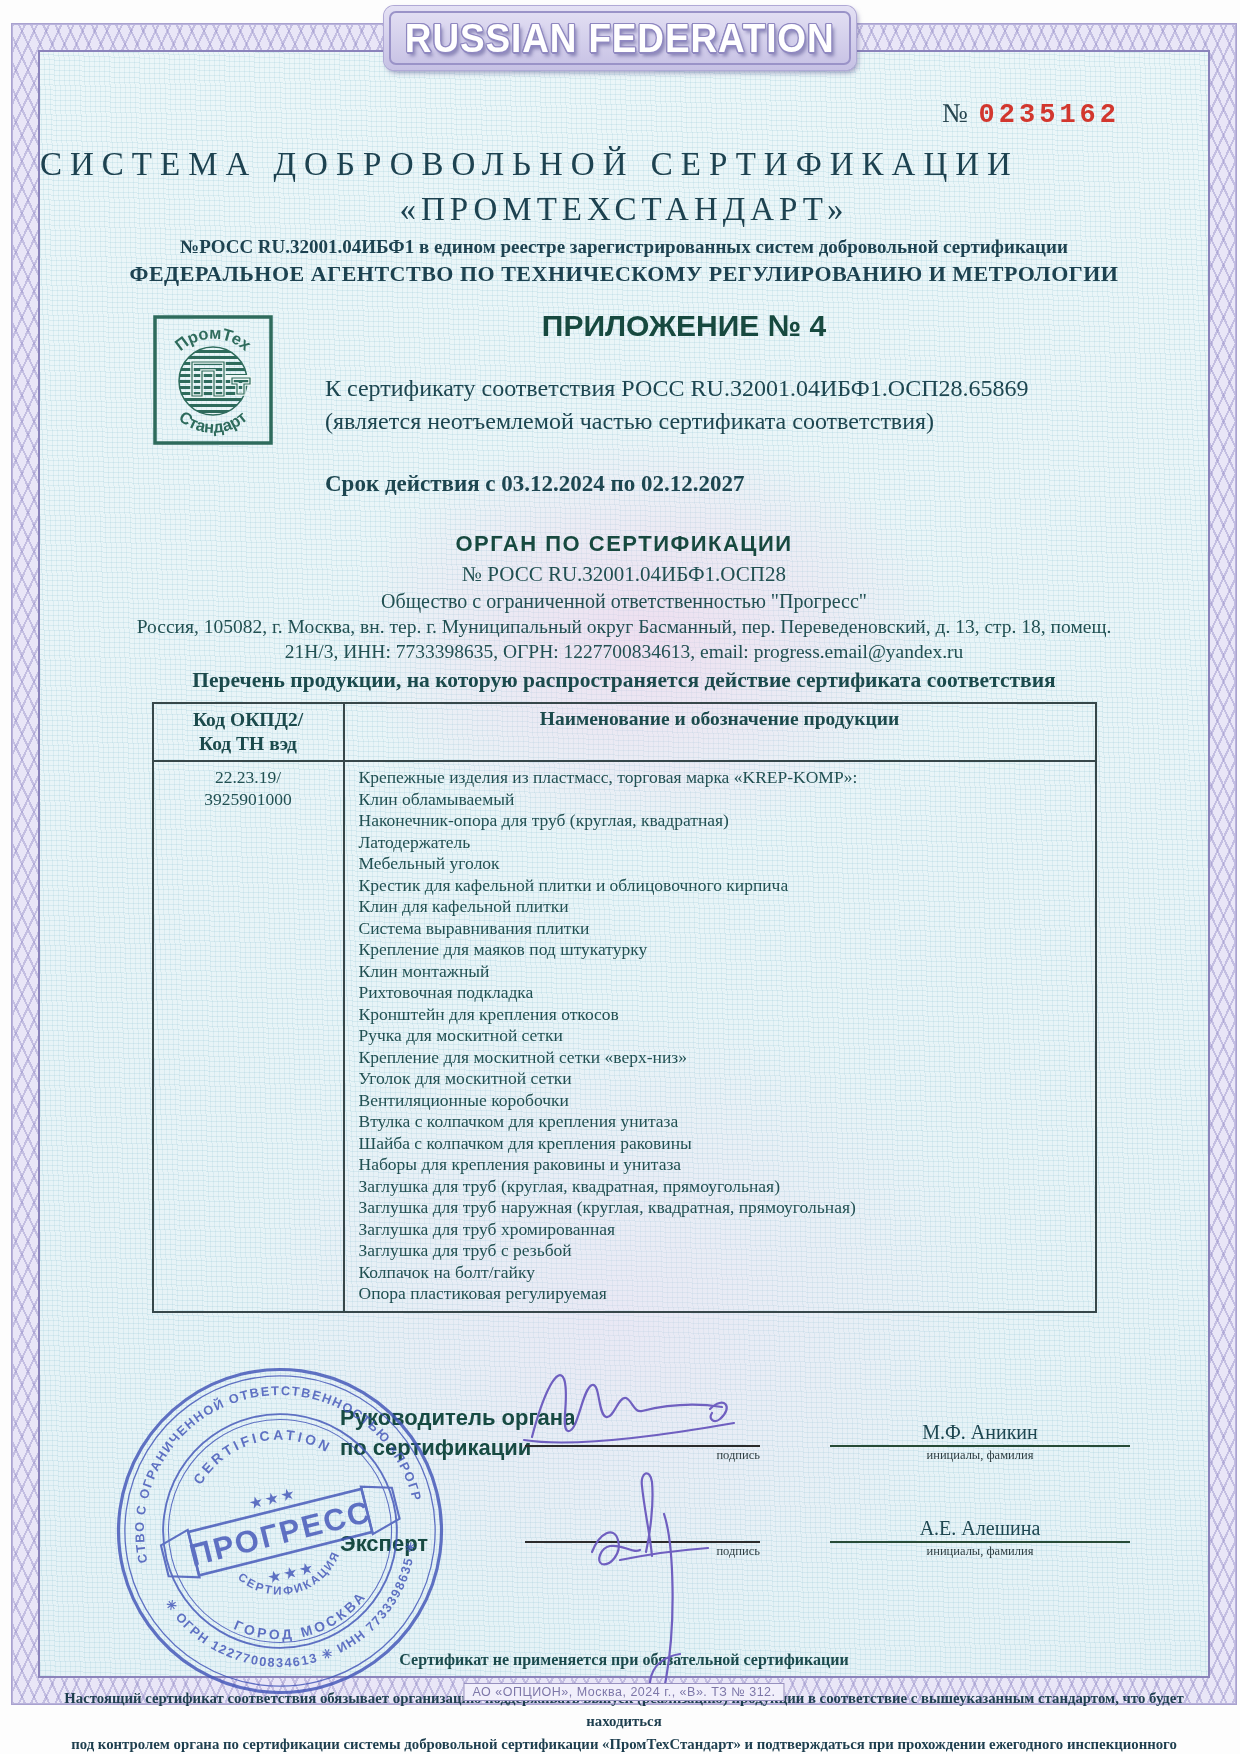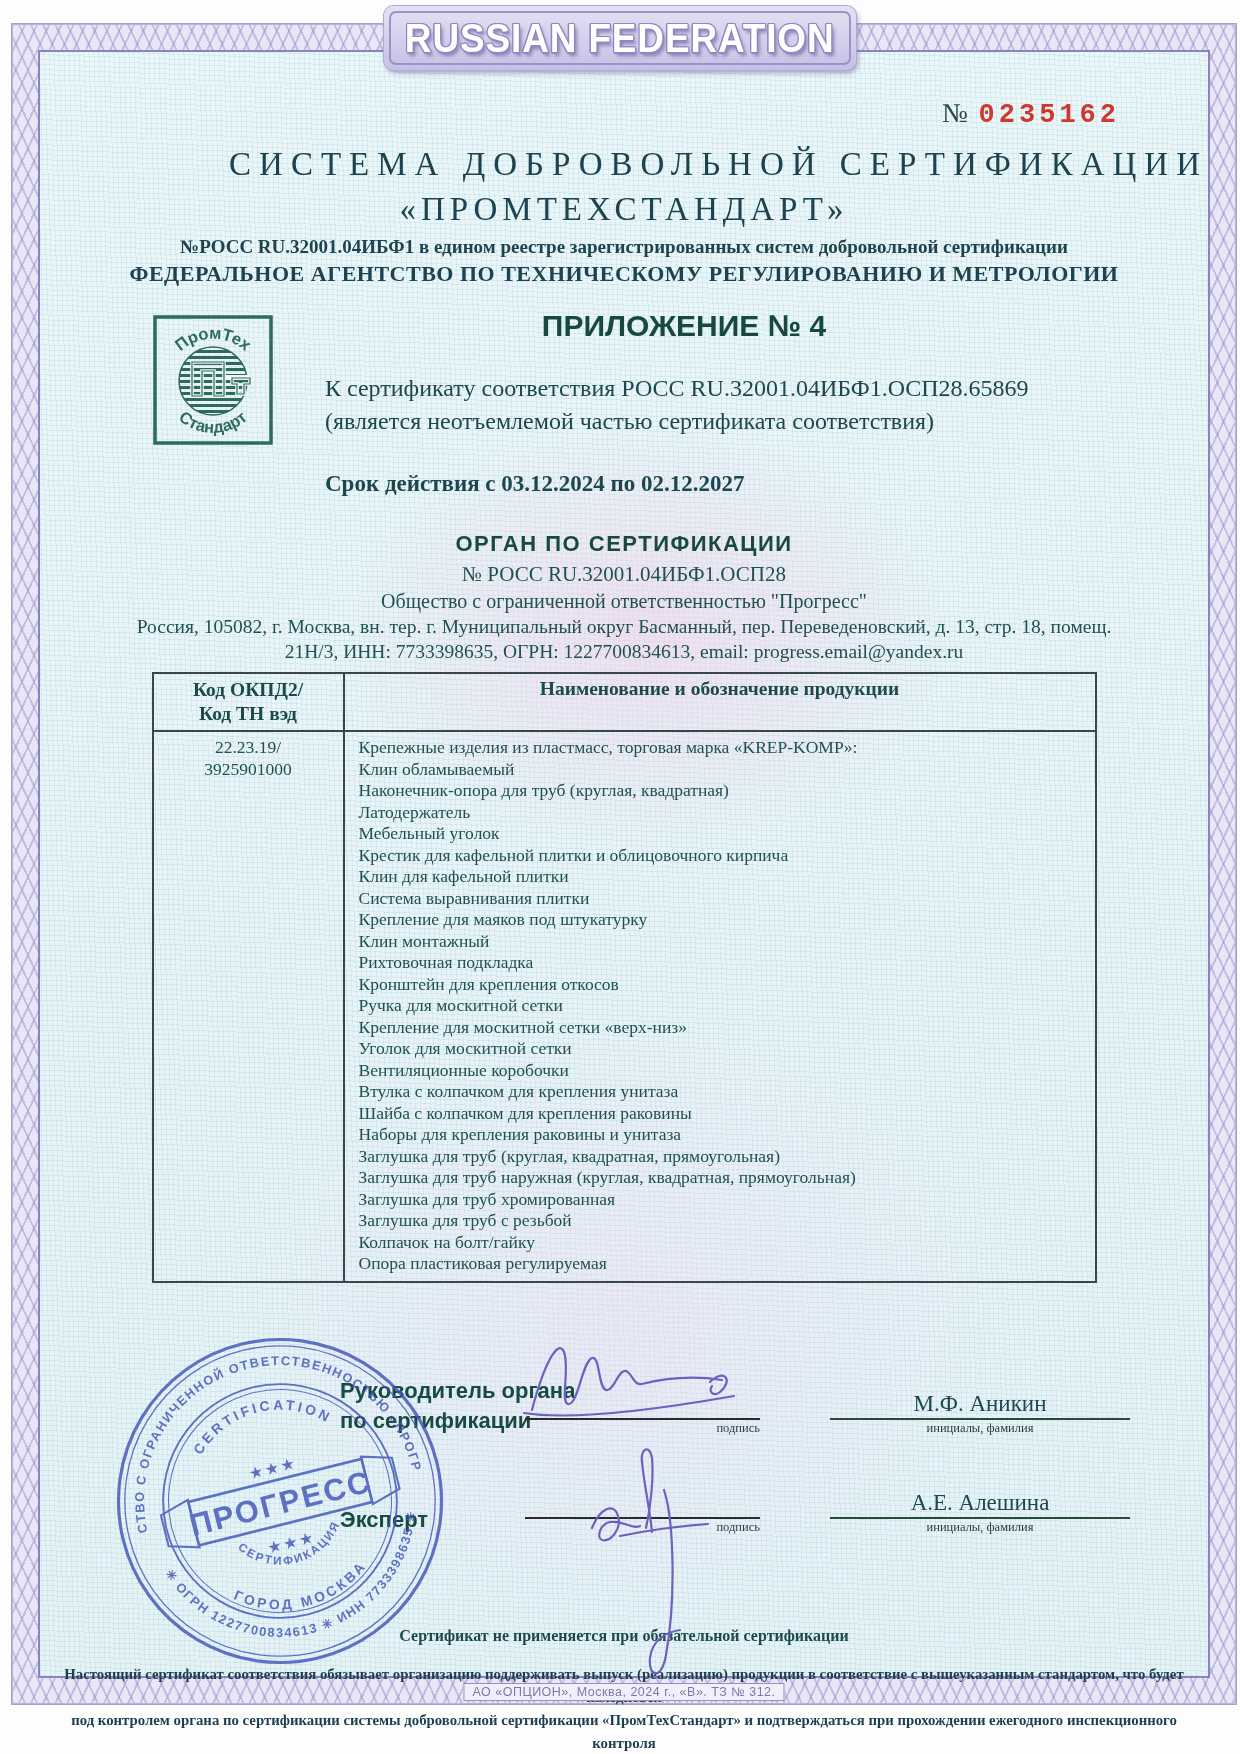--- a/index.html
+++ b/index.html
@@ -47,21 +47,21 @@
       1px 1px 0 #8f88c0, -1px -1px 0 #8f88c0, 1px -1px 0 #8f88c0, -1px 1px 0 #8f88c0,
       3px 4px 4px rgba(96,90,150,.65);
   }
 
   
   .content { position:absolute; inset:0; padding-top:46px; color:#215052; }
 
   .serial { text-align:right; padding-right:88px; font-size:27px; color:#27454f; letter-spacing:2px; }
   .serial .num { color:#d2372e; font-weight:700; font-family:"Liberation Mono", monospace; letter-spacing:4px; }
 
-  .sys-title { margin-top:16px; text-align:right; font-size:33px; letter-spacing:8px; color:#1d4250; }
+  .sys-title { margin-top:16px; text-align:left; font-size:33px; letter-spacing:8px; color:#1d4250; }
   .sys-name  { margin-top:8px;  text-align:center; font-size:33px; letter-spacing:5px; color:#1d4250; }
   .registry  { margin-top:8px;  text-align:center; font-size:19px; font-weight:700; color:#1d4250; }
   .agency    { margin-top:3px;  text-align:center; font-size:22px; font-weight:700; color:#1d4250; letter-spacing:.5px; }
 
   .annex-title {
     margin-top:22px; text-align:center; padding-left:120px;
     font-family:"Liberation Sans", sans-serif; font-weight:700; font-size:30px; color:#17493f;
   }
 
   .logo-box { position:absolute; left:112px; top:262px; width:122px; height:132px; }
@@ -94,21 +94,21 @@
     font-family:"Liberation Sans", sans-serif; font-weight:700; font-size:22px; color:#174a42; line-height:30px;
   }
   .sig-label.l1 { margin-top:-44px; }
   .sig-label.l2 { margin-top:-6px; }
   .lines { display:flex; flex:1; align-items:flex-end; justify-content:flex-end; }
   .sig-line-wrap { width:235px; text-align:right; position:relative; }
   .rule { border-top:2px solid #2b2b2b; }
   .rule.green { border-top:2px solid #274b36; }
   .caption { font-size:12.5px; color:#2e3e42; margin-top:1px; }
   .name-wrap { width:300px; margin-left:70px; text-align:center; }
-  .name { font-size:23px; color:#1d4650; margin-bottom:1px; }
+  .name { font-size:20px; color:#1d4650; margin-bottom:1px; }
 
   .sig-svg { position:absolute; pointer-events:none; z-index:3; }
   #sig1 { left:-15px; bottom:-6px; width:265px; height:120px; }
   #sig2 { left:55px; bottom:-190px; width:150px; height:285px; }
 
   .stamp {
     position:absolute; left:70px; top:-60px; width:340px; height:340px;
     transform:rotate(-14deg); opacity:.82; z-index:4; pointer-events:none;
   }
 
@@ -178,20 +178,21 @@
         <div class="to-cert">К сертификату соответствия РОСС RU.32001.04ИБФ1.ОСП28.65869</div>
         <div class="integral">(является неотъемлемой частью сертификата соответствия)</div>
         <div class="validity">Срок действия с 03.12.2024 по 02.12.2027</div>
 
         <div class="org-heading">ОРГАН ПО СЕРТИФИКАЦИИ</div>
         <div class="org-number">№ РОСС RU.32001.04ИБФ1.ОСП28</div>
         <div class="org-name">Общество с ограниченной ответственностью "Прогресс"</div>
         <div class="org-addr">Россия, 105082, г. Москва, вн. тер. г. Муниципальный округ Басманный, пер. Переведеновский, д. 13, стр. 18, помещ.</div>
         <div class="org-addr">21Н/3, ИНН: 7733398635, ОГРН: 1227700834613, email: progress.email@yandex.ru</div>
 
+        <div class="products-heading">Перечень продукции, на которую распространяется действие сертификата соответствия</div>
 
         <table class="products">
           <thead>
             <tr>
               <th class="col-code">
                 <span style="display:block">Код ОКПД2/</span>
                 <span style="display:block">Код ТН вэд</span>
               </th>
               <th class="col-name">Наименование и обозначение продукции</th>
             </tr>

